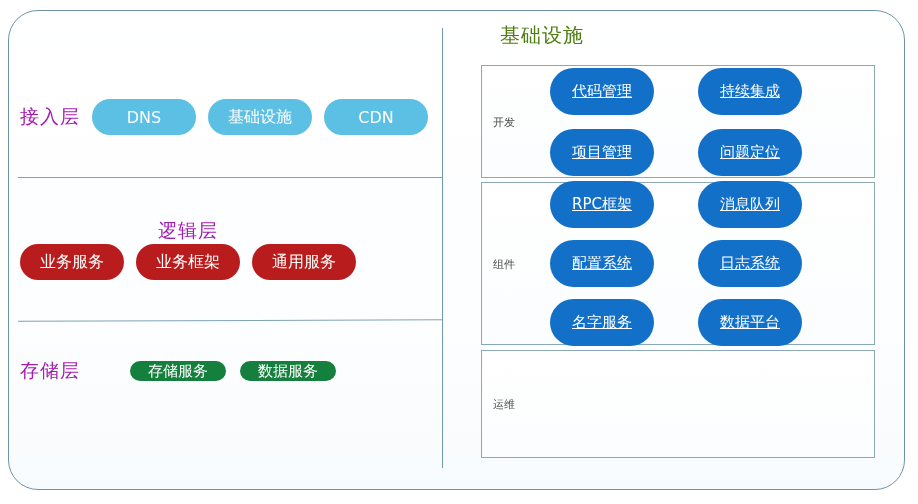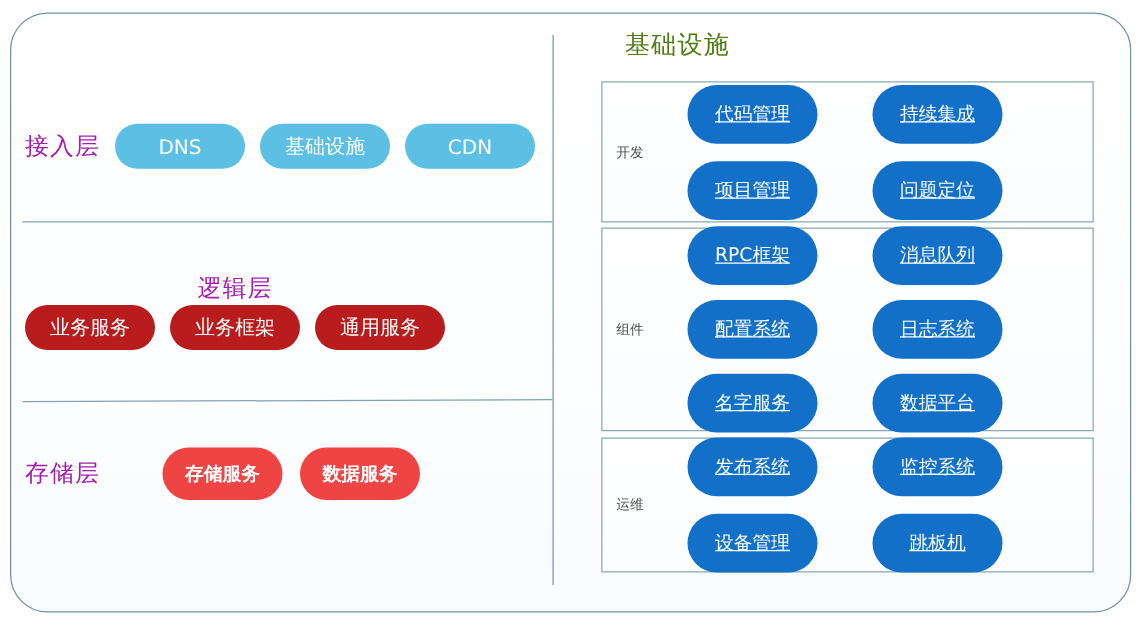--- a/index.html
+++ b/index.html
@@ -90,21 +90,21 @@
   
   .pill.lg {
     height: 36px;
     min-width: 104px;
     padding: 0 16px;
     font-size: 16px;
     margin-right: 12px;
   }
   .pill.access  { background: #5bc0e4; }
   .pill.logic   { background: #b91c1c; }
-  .pill.storage { background: #ef4444; height: 42px; min-width: 96px; font-size: 15px; margin-right: 14px; font-weight: bold; }
+  .pill.storage { background: #15803d; height: 20px; min-width: 96px; font-size: 15px; margin-right: 14px; }
 
   .layer-row.r-storage .pill-strip { margin-left: 38px; }
 
   
   .infra-title {
     position: absolute;
     left: 500px;
     top: 22px;
     font-size: 20px;
     color: #4d7c0f;
@@ -225,25 +225,15 @@
       </div>
       <div class="grid-row">
         <div class="pill blue">名字服务</div>
         <div class="pill blue">数据平台</div>
       </div>
     </div>
   </div>
 
   <div class="infra-group g-ops">
     <div class="group-label">运维</div>
-    <div class="group-grid">
-      <div class="grid-row">
-        <div class="pill blue">发布系统</div>
-        <div class="pill blue">监控系统</div>
-      </div>
-      <div class="grid-row">
-        <div class="pill blue">设备管理</div>
-        <div class="pill blue">跳板机</div>
-      </div>
-    </div>
   </div>
 
 </div>
 
 </body></html>

